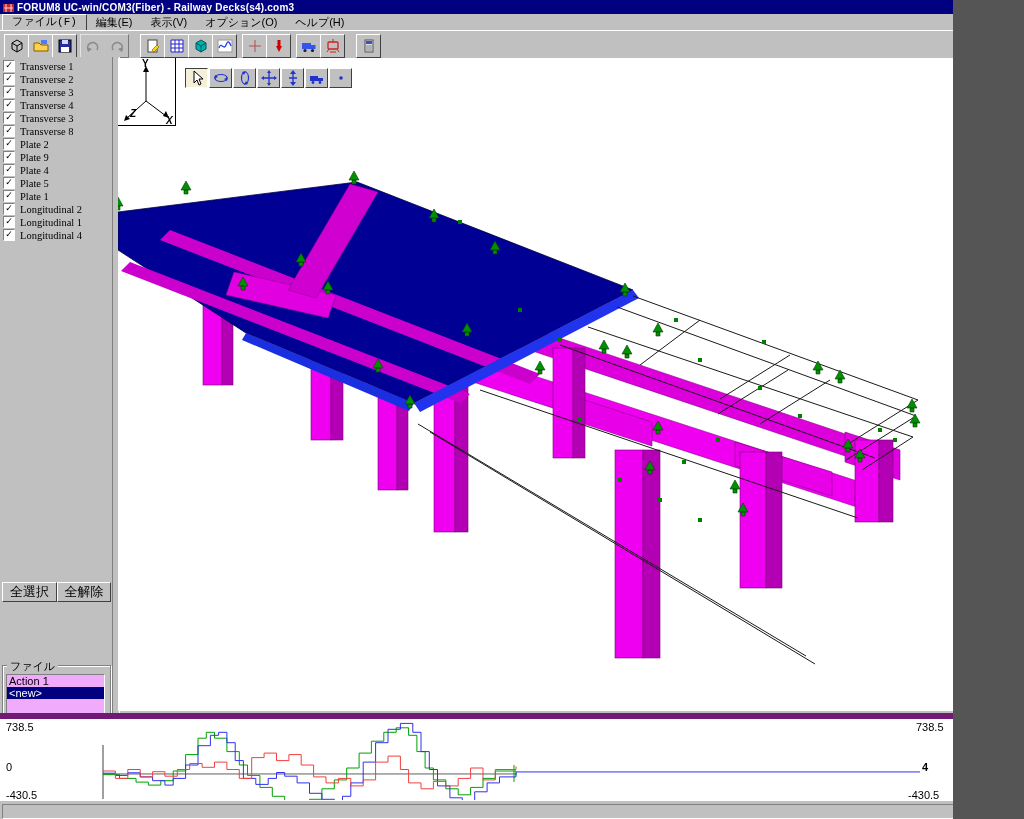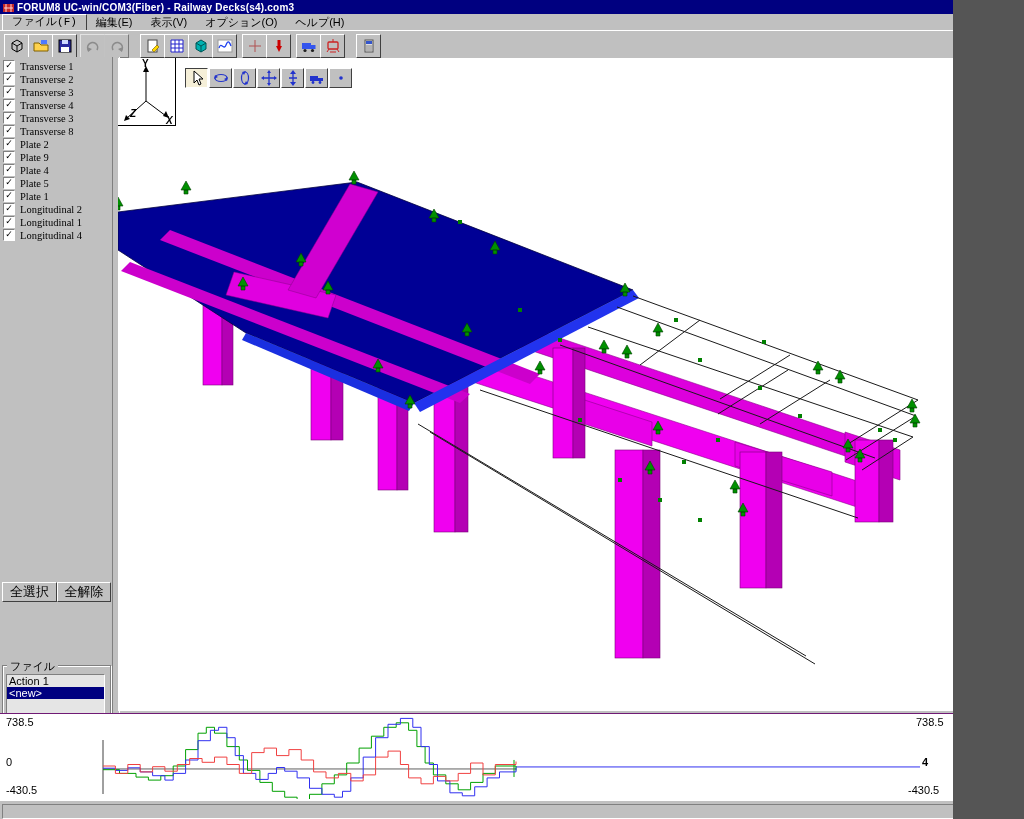--- a/index.html
+++ b/index.html
@@ -31,21 +31,21 @@
   .leftpanel{position:absolute;left:0;top:57px;width:112px;height:656px;background:#C0C0C0;}
   .layerrow{position:absolute;left:3px;height:12px;display:flex;align-items:center;}
   .cb{width:10px;height:10px;background:#fff;border:1px solid;border-color:#808080 #fff #fff #808080;
       font-size:9px;line-height:9px;text-align:center;font-weight:bold;flex:0 0 auto;}
   .layerlabel{margin-left:5px;font-size:10.5px;white-space:nowrap;font-family:Liberation Serif, serif;}
   .btn95{position:absolute;height:18px;background:#C0C0C0;border:1px solid;
          border-color:#fff #404040 #404040 #fff;text-align:center;line-height:17px;font-size:13px;}
   .groupbox{position:absolute;left:2px;top:608px;width:107px;height:92px;
             border:1px solid #808080;box-shadow:1px 1px 0 #fff inset, 1px 1px 0 #fff;}
   .grouplabel{position:absolute;left:4px;top:-7px;background:#C0C0C0;padding:0 3px;font-size:11px;}
-  .listbox{position:absolute;left:3px;top:8px;width:97px;height:44px;background:#e5e5e5;
+  .listbox{position:absolute;left:3px;top:8px;width:97px;height:44px;background:#f0abfc;
            border:1px solid;border-color:#808080 #fff #fff #808080;overflow:hidden;}
   .listitem{height:12px;line-height:12px;padding-left:2px;font-size:11px;white-space:nowrap;}
   .listitem.selected{background:#000080;color:#fff;}
   .smallbtns{position:absolute;left:1px;top:58px;display:flex;gap:1px;}
   .sbtn{width:20px;height:21px;background:#C0C0C0;border:1px solid;border-color:#fff #404040 #404040 #fff;
         display:flex;align-items:center;justify-content:center;font-size:12px;}
   .sbtn.disabled{color:#808080;text-shadow:1px 1px 0 #fff;}
   
   .splitter{position:absolute;left:112px;top:57px;width:6px;height:656px;background:#C0C0C0;
             border-left:1px solid #808080;border-right:1px solid #fff;}
@@ -54,21 +54,21 @@
   .axisbox{position:absolute;left:0;top:0;width:57px;height:67px;background:#fff;
            border-right:1px solid #000;border-bottom:1px solid #000;}
   .navbar{position:absolute;left:67px;top:10px;display:flex;gap:1px;}
   .navbtn{width:21px;height:18px;background:#C0C0C0;border:1px solid;
           border-color:#fff #404040 #404040 #fff;display:flex;align-items:center;justify-content:center;
           color:#2233cc;font-size:13px;font-weight:bold;}
   .navbtn.selected{background:#F5EFD8;border-color:#404040 #fff #fff #404040;}
   .model{position:absolute;left:0;top:0;}
   
   .chartpanel{position:absolute;left:0;top:713px;width:1024px;height:87px;background:#fff;
-              border-top:1px solid #701a75;box-sizing:border-box;}
+              border-top:6px solid #701a75;box-sizing:border-box;}
   .chartlabel{position:absolute;font-size:11px;color:#000;white-space:nowrap;}
   .legendlabel{position:absolute;font-size:11px;font-weight:bold;}
   
   .statusbar{position:absolute;left:0;top:800px;width:1024px;height:19px;background:#C0C0C0;
              border-top:1px solid #fff;}
   .statusinner{position:absolute;left:2px;top:3px;width:1018px;height:13px;
                border:1px solid;border-color:#808080 #fff #fff #808080;}
 </style>
 </head>
 <body>

